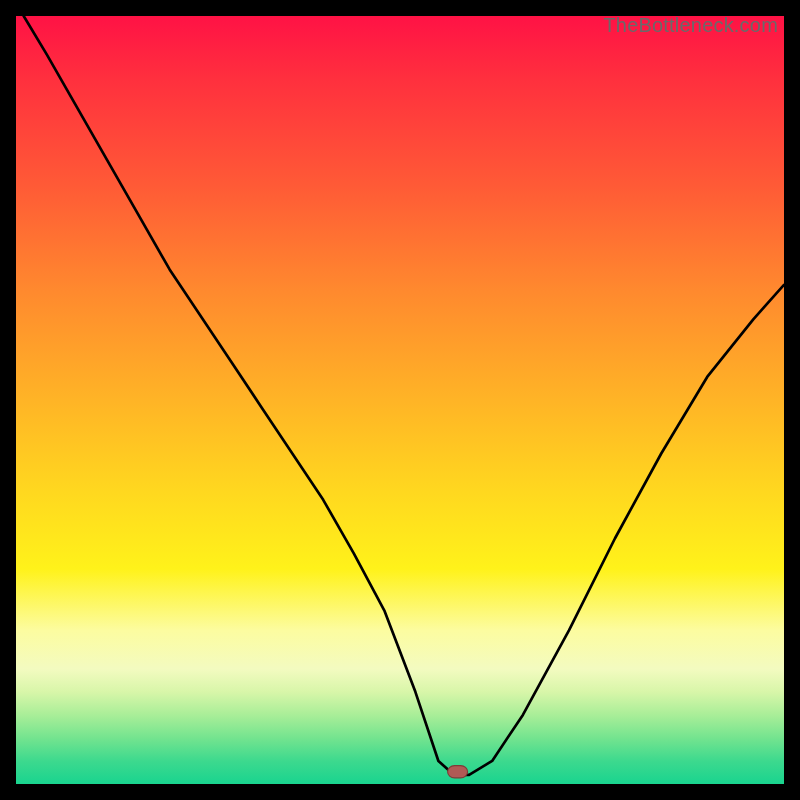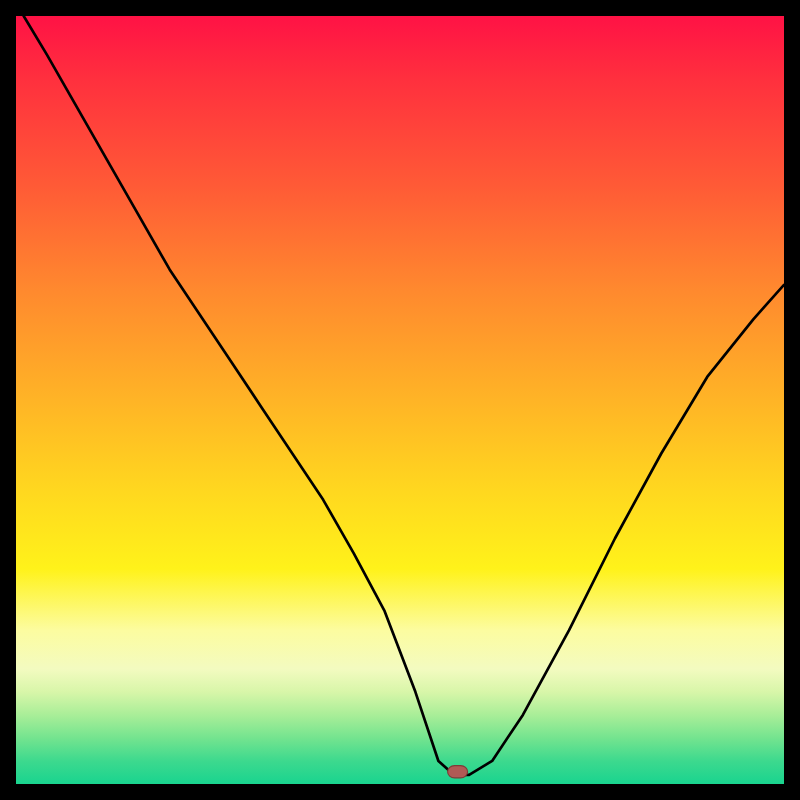--- a/index.html
+++ b/index.html
@@ -62,20 +62,21 @@
     user-select: none;
   }
 </style>
 </head>
 <body>
 
 <div class="stage">
 
   <div class="plot-area">
 
+    <div class="watermark">TheBottleneck.com</div>
 
     <svg class="plot-svg" viewBox="0 0 100 100" preserveAspectRatio="none">
       <g transform="translate(0,100) scale(1,-1)">
         <path id="curve-path" fill="none" stroke="#000" stroke-width="0.35" stroke-linejoin="round" stroke-linecap="round" d="M1.00 100.00 L4.00 95.00 L8.00 88.00 L12.00 81.00 L16.00 74.00 L20.00 67.00 L24.00 61.00 L28.00 55.00 L32.00 49.00 L36.00 43.00 L40.00 37.00 L44.00 30.00 L48.00 22.50 L52.00 12.00 L55.00 3.00 L57.00 1.20 L59.00 1.20 L62.00 3.00 L66.00 9.00 L72.00 20.00 L78.00 32.00 L84.00 43.00 L90.00 53.00 L96.00 60.50 L100.00 65.00"></path>
 
         <rect id="marker-rect" rx="0.9" ry="0.9" width="2.6" height="1.6" x="56.20" y="0.80" fill="#b05a55" stroke="#7d3c38" stroke-width="0.15"></rect>
       </g>
     </svg>
 
   </div>

